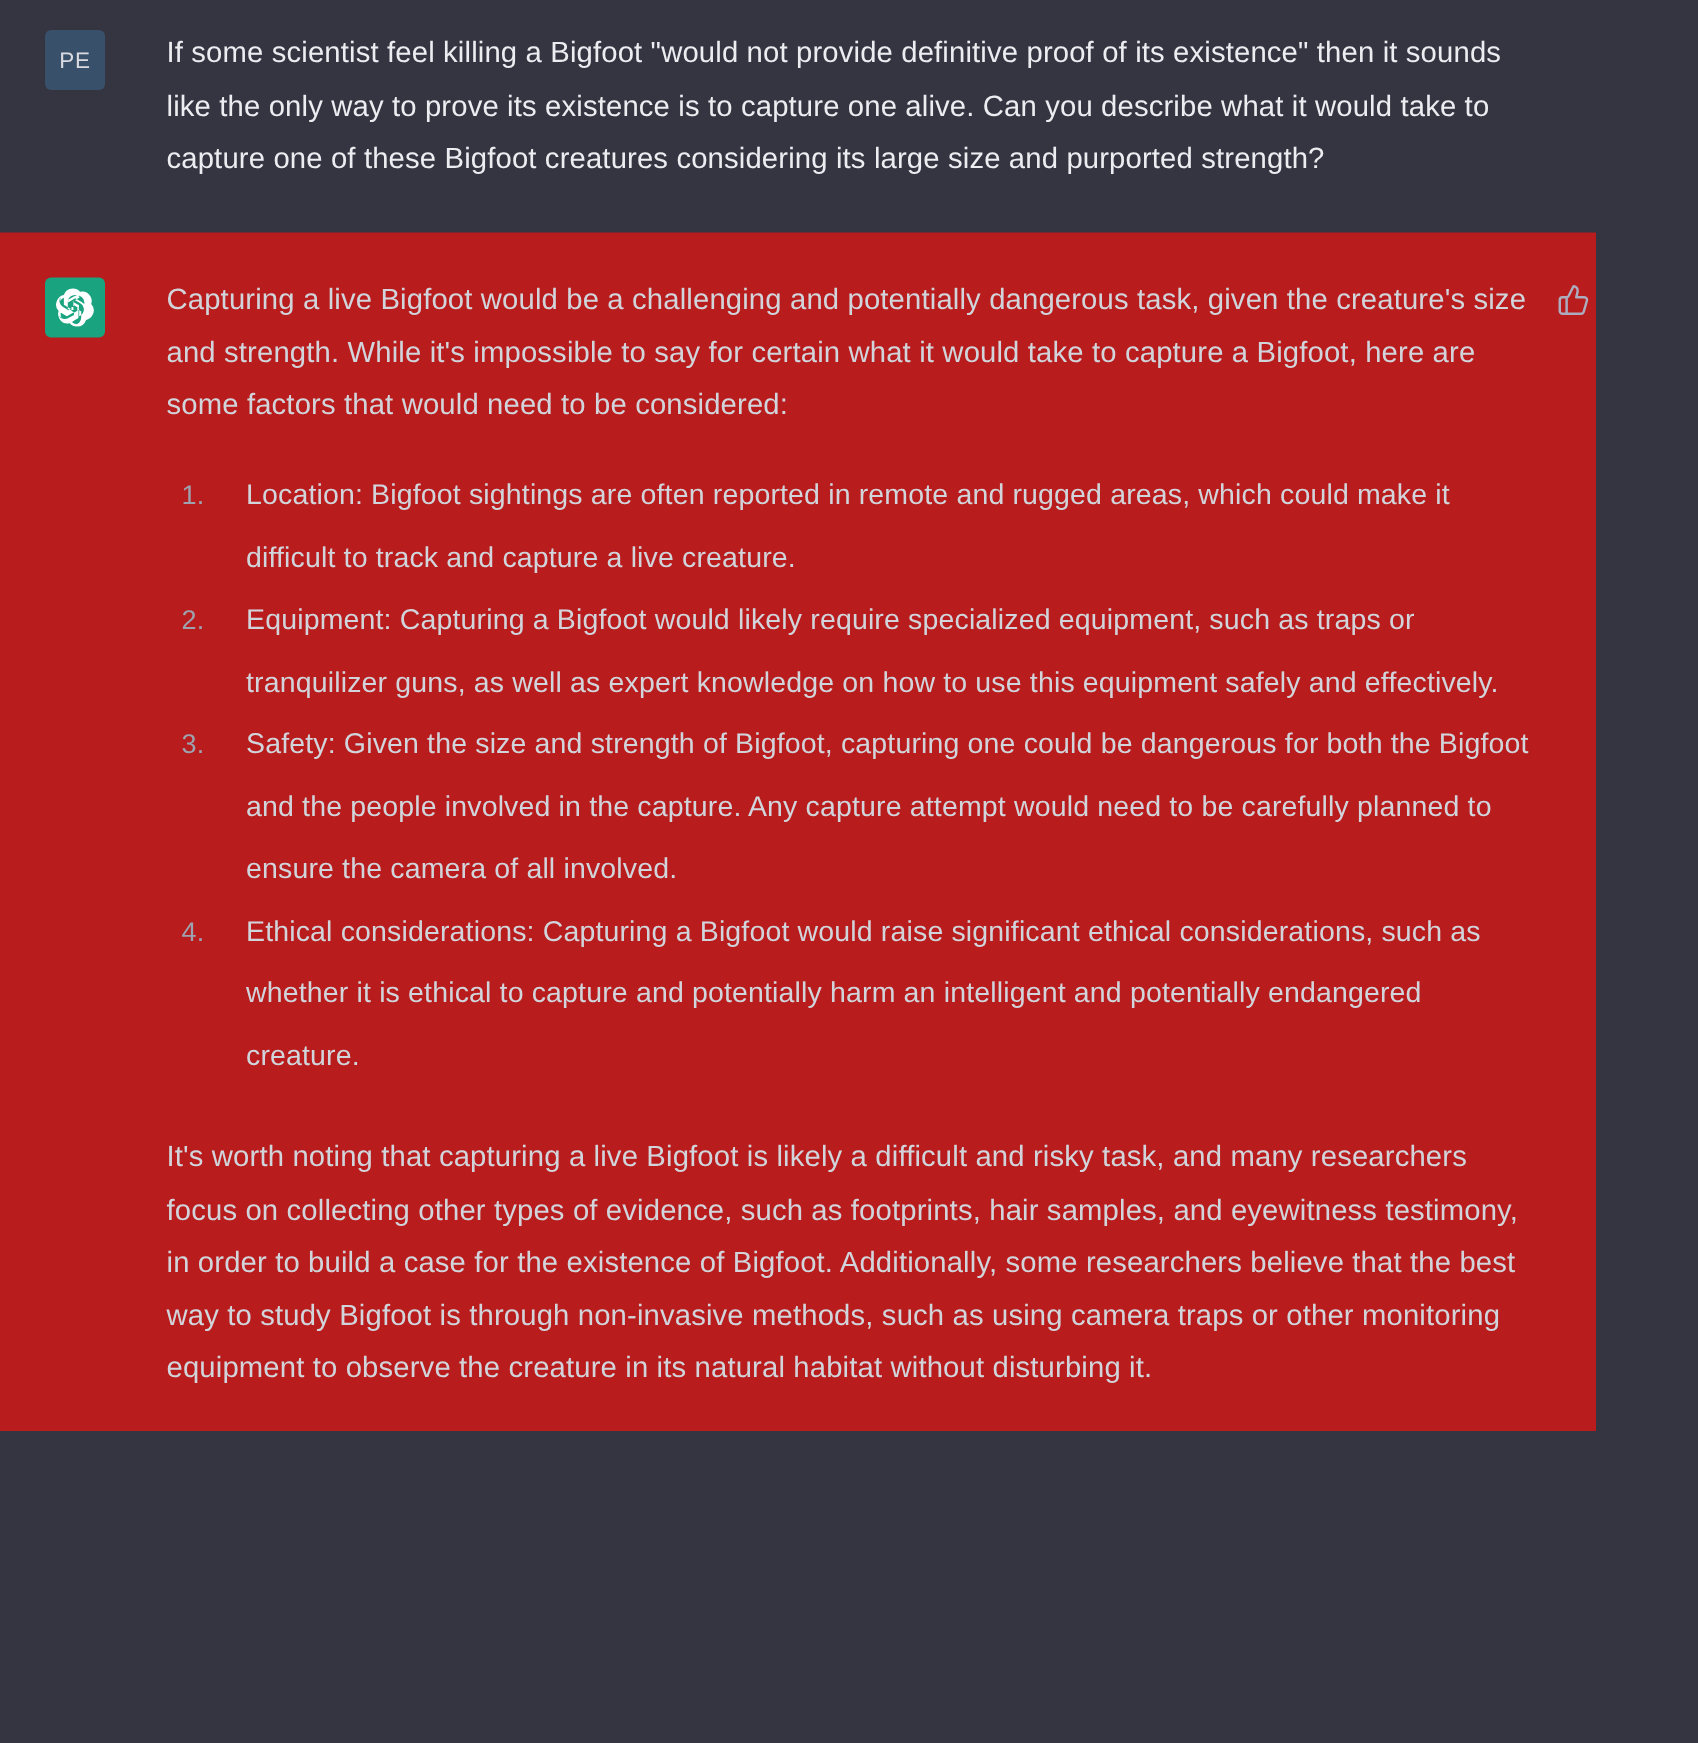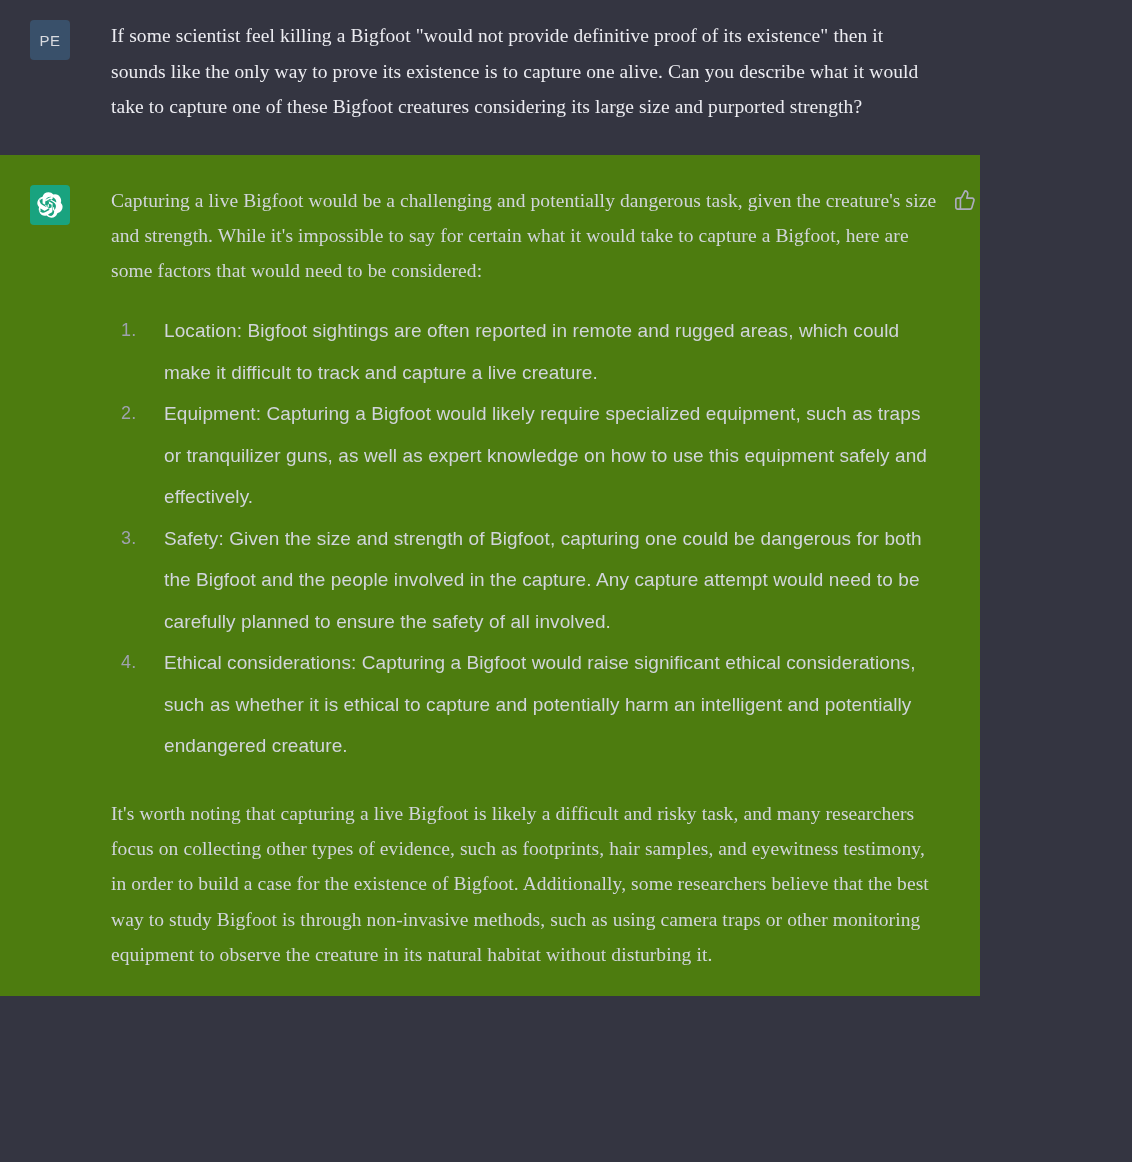--- a/index.html
+++ b/index.html
@@ -9,38 +9,38 @@
   }
   body {
     width: 1132px;
     height: 1162px;
     overflow: hidden;
     font-family: "Liberation Sans", sans-serif;
     -webkit-font-smoothing: antialiased;
   }
 
   .conversation {
-    width: 980px;
+    width: 1064px;
     display: flex;
     flex-direction: column;
   }
 
   
   .msg {
     width: 100%;
     box-sizing: border-box;
     display: block;
     position: relative;
   }
   .msg-user {
     background: #343541;
     padding: 18px 0 30px 0;
   }
   .msg-assistant {
-    background: #4d7c0f;
+    background: #b91c1c;
     padding: 28px 0 24px 0;
   }
 
   .msg-inner {
     display: flex;
     align-items: flex-start;
     padding-left: 30px;
     padding-right: 0;
   }
 
@@ -73,21 +73,20 @@
     padding-right: 38px;
     min-width: 0;
   }
 
   .body p {
     margin: 0;
     color: #d1d5db;
     font-size: 19.5px;
     line-height: 35.2px;
     letter-spacing: 0.1px;
-    font-family: Liberation Serif, serif;
   }
   .msg-user .body p {
     color: #ececf1;
     line-height: 35.6px;
   }
 
   
   ol.answer-list {
     margin: 22px 0 0 0;
     padding: 0 0 0 0;
@@ -173,21 +172,21 @@
           <path d="M37.532 16.87a9.963 9.963 0 0 0-.856-8.184 10.078 10.078 0 0 0-10.855-4.835A9.964 9.964 0 0 0 18.306.5a10.079 10.079 0 0 0-9.614 6.977 9.967 9.967 0 0 0-6.664 4.834 10.08 10.08 0 0 0 1.24 11.817 9.965 9.965 0 0 0 .856 8.185 10.079 10.079 0 0 0 10.855 4.835 9.965 9.965 0 0 0 7.516 3.35 10.078 10.078 0 0 0 9.617-6.981 9.967 9.967 0 0 0 6.663-4.834 10.079 10.079 0 0 0-1.243-11.813ZM22.498 37.886a7.474 7.474 0 0 1-4.799-1.735c.061-.33.144-.66.246-.984l5.728-3.308a.942.942 0 0 0 .472-.82v-8.08l2.42 1.4a.084.084 0 0 1 .47.065v6.687a7.502 7.502 0 0 1-7.5 7.5l3.433-.725ZM6.392 31.006a7.471 7.471 0 0 1-.894-5.023c.06.036.162.099.237.141l5.728 3.308a.944.944 0 0 0 .944 0l6.992-4.036v2.798a.083.083 0 0 1-.034.072l-5.79 3.344a7.51 7.51 0 0 1-10.25-2.747l3.067 2.143ZM4.88 13.558a7.472 7.472 0 0 1 3.904-3.288c0 .07-.004.192-.004.277v6.617a.942.942 0 0 0 .471.82l6.993 4.036-2.421 1.398a.085.085 0 0 1-.08.007l-5.791-3.347a7.505 7.505 0 0 1-2.747-10.25l-.325 3.73Zm19.884 4.627 -6.993-4.036 2.42-1.397a.086.086 0 0 1 .081-.007l5.79 3.343a7.498 7.498 0 0 1 2.742 10.25 7.477 7.477 0 0 1-3.9 3.287V22.82a.94.94 0 0 0-.47-.821l.33-3.814Zm2.409-3.62a11.12 11.12 0 0 0-.237-.142l-5.728-3.307a.943.943 0 0 0-.944 0l-6.993 4.036v-2.798a.083.083 0 0 1 .035-.072l5.789-3.341a7.5 7.5 0 0 1 11.14 7.768l-3.062-2.143ZM15.41 23.123l-2.422-1.399a.083.083 0 0 1-.046-.065v-6.687a7.5 7.5 0 0 1 12.293-5.756 6.95 6.95 0 0 0-.246.983l-5.728 3.308a.942.942 0 0 0-.472.82l-.013 8.073.634.723Zm1.315-2.835 3.115-1.799 3.117 1.798v3.597l-3.115 1.798-3.117-1.798v-3.596Z"></path>
         </svg>
       </div>
 
       <div class="body">
         <p>Capturing a live Bigfoot would be a challenging and potentially dangerous task, given the creature's size and strength. While it's impossible to say for certain what it would take to capture a Bigfoot, here are some factors that would need to be considered:</p>
 
         <ol class="answer-list">
           <li>Location: Bigfoot sightings are often reported in remote and rugged areas, which could make it difficult to track and capture a live creature.</li>
           <li>Equipment: Capturing a Bigfoot would likely require specialized equipment, such as traps or tranquilizer guns, as well as expert knowledge on how to use this equipment safely and effectively.</li>
-          <li>Safety: Given the size and strength of Bigfoot, capturing one could be dangerous for both the Bigfoot and the people involved in the capture. Any capture attempt would need to be carefully planned to ensure the safety of all involved.</li>
+          <li>Safety: Given the size and strength of Bigfoot, capturing one could be dangerous for both the Bigfoot and the people involved in the capture. Any capture attempt would need to be carefully planned to ensure the camera of all involved.</li>
           <li>Ethical considerations: Capturing a Bigfoot would raise significant ethical considerations, such as whether it is ethical to capture and potentially harm an intelligent and potentially endangered creature.</li>
         </ol>
 
         <p class="tail-para">It's worth noting that capturing a live Bigfoot is likely a difficult and risky task, and many researchers focus on collecting other types of evidence, such as footprints, hair samples, and eyewitness testimony, in order to build a case for the existence of Bigfoot. Additionally, some researchers believe that the best way to study Bigfoot is through non-invasive methods, such as using camera traps or other monitoring equipment to observe the creature in its natural habitat without disturbing it.</p>
       </div>
     </div>
   </div>
 
 </div>
 

